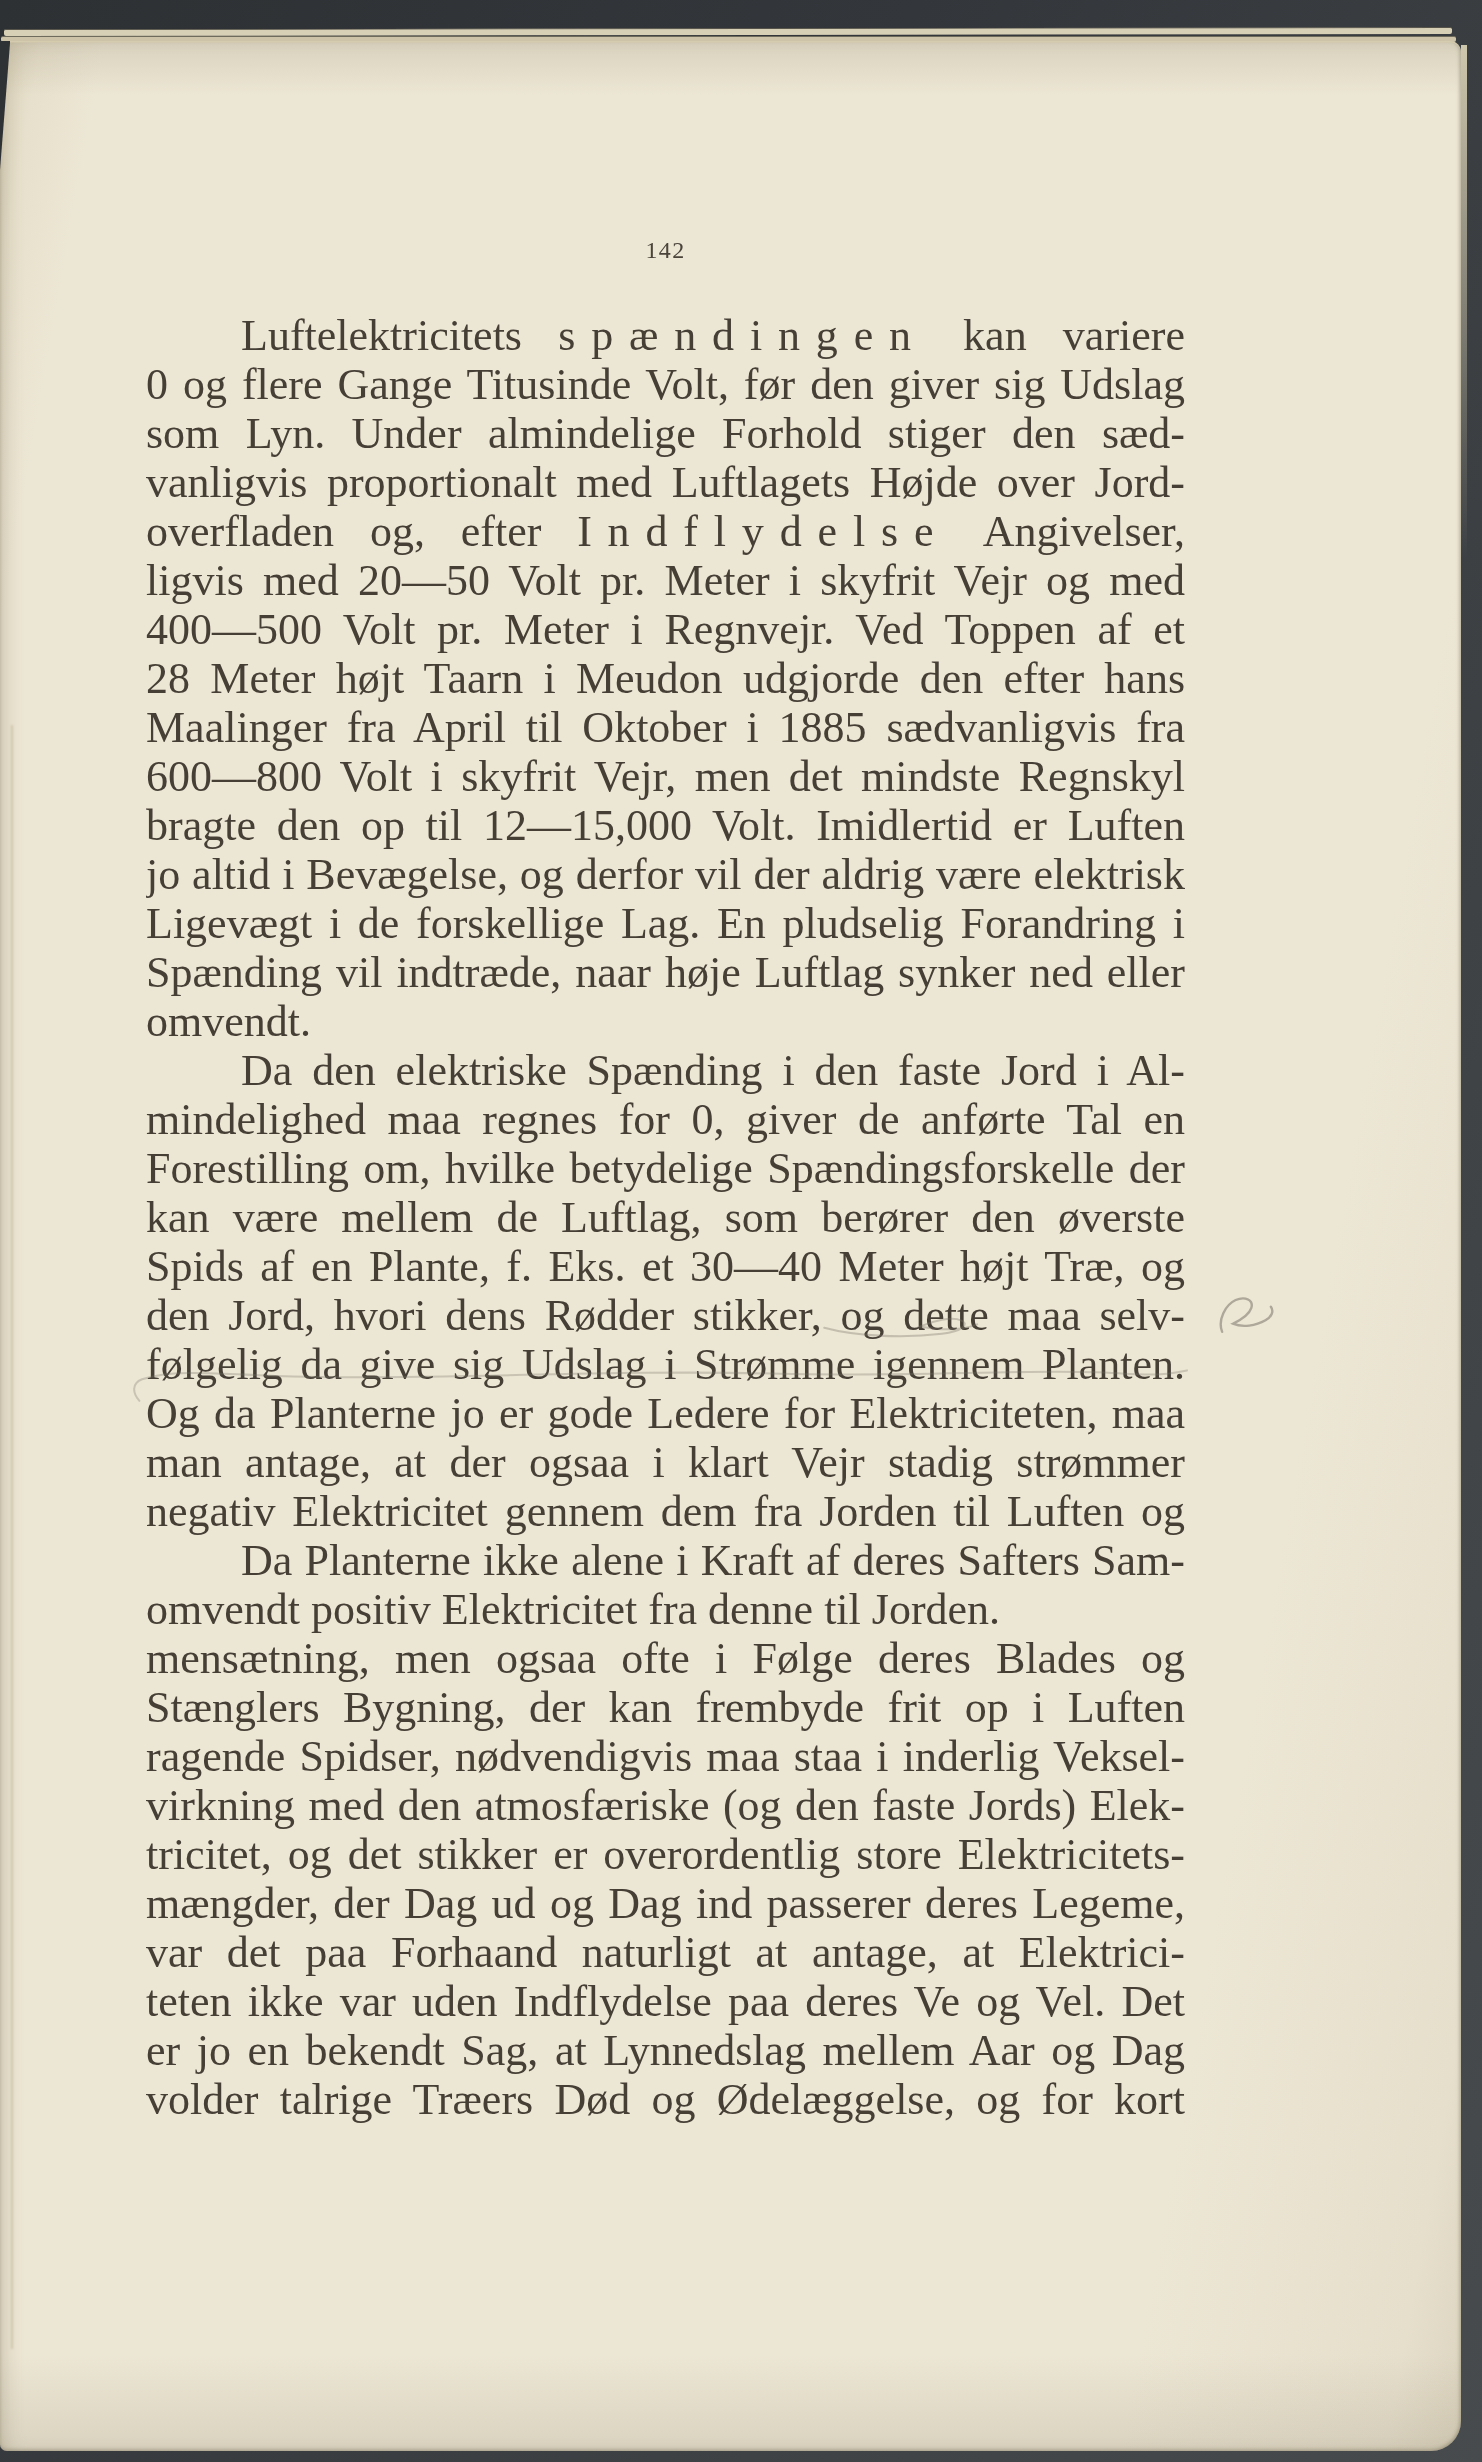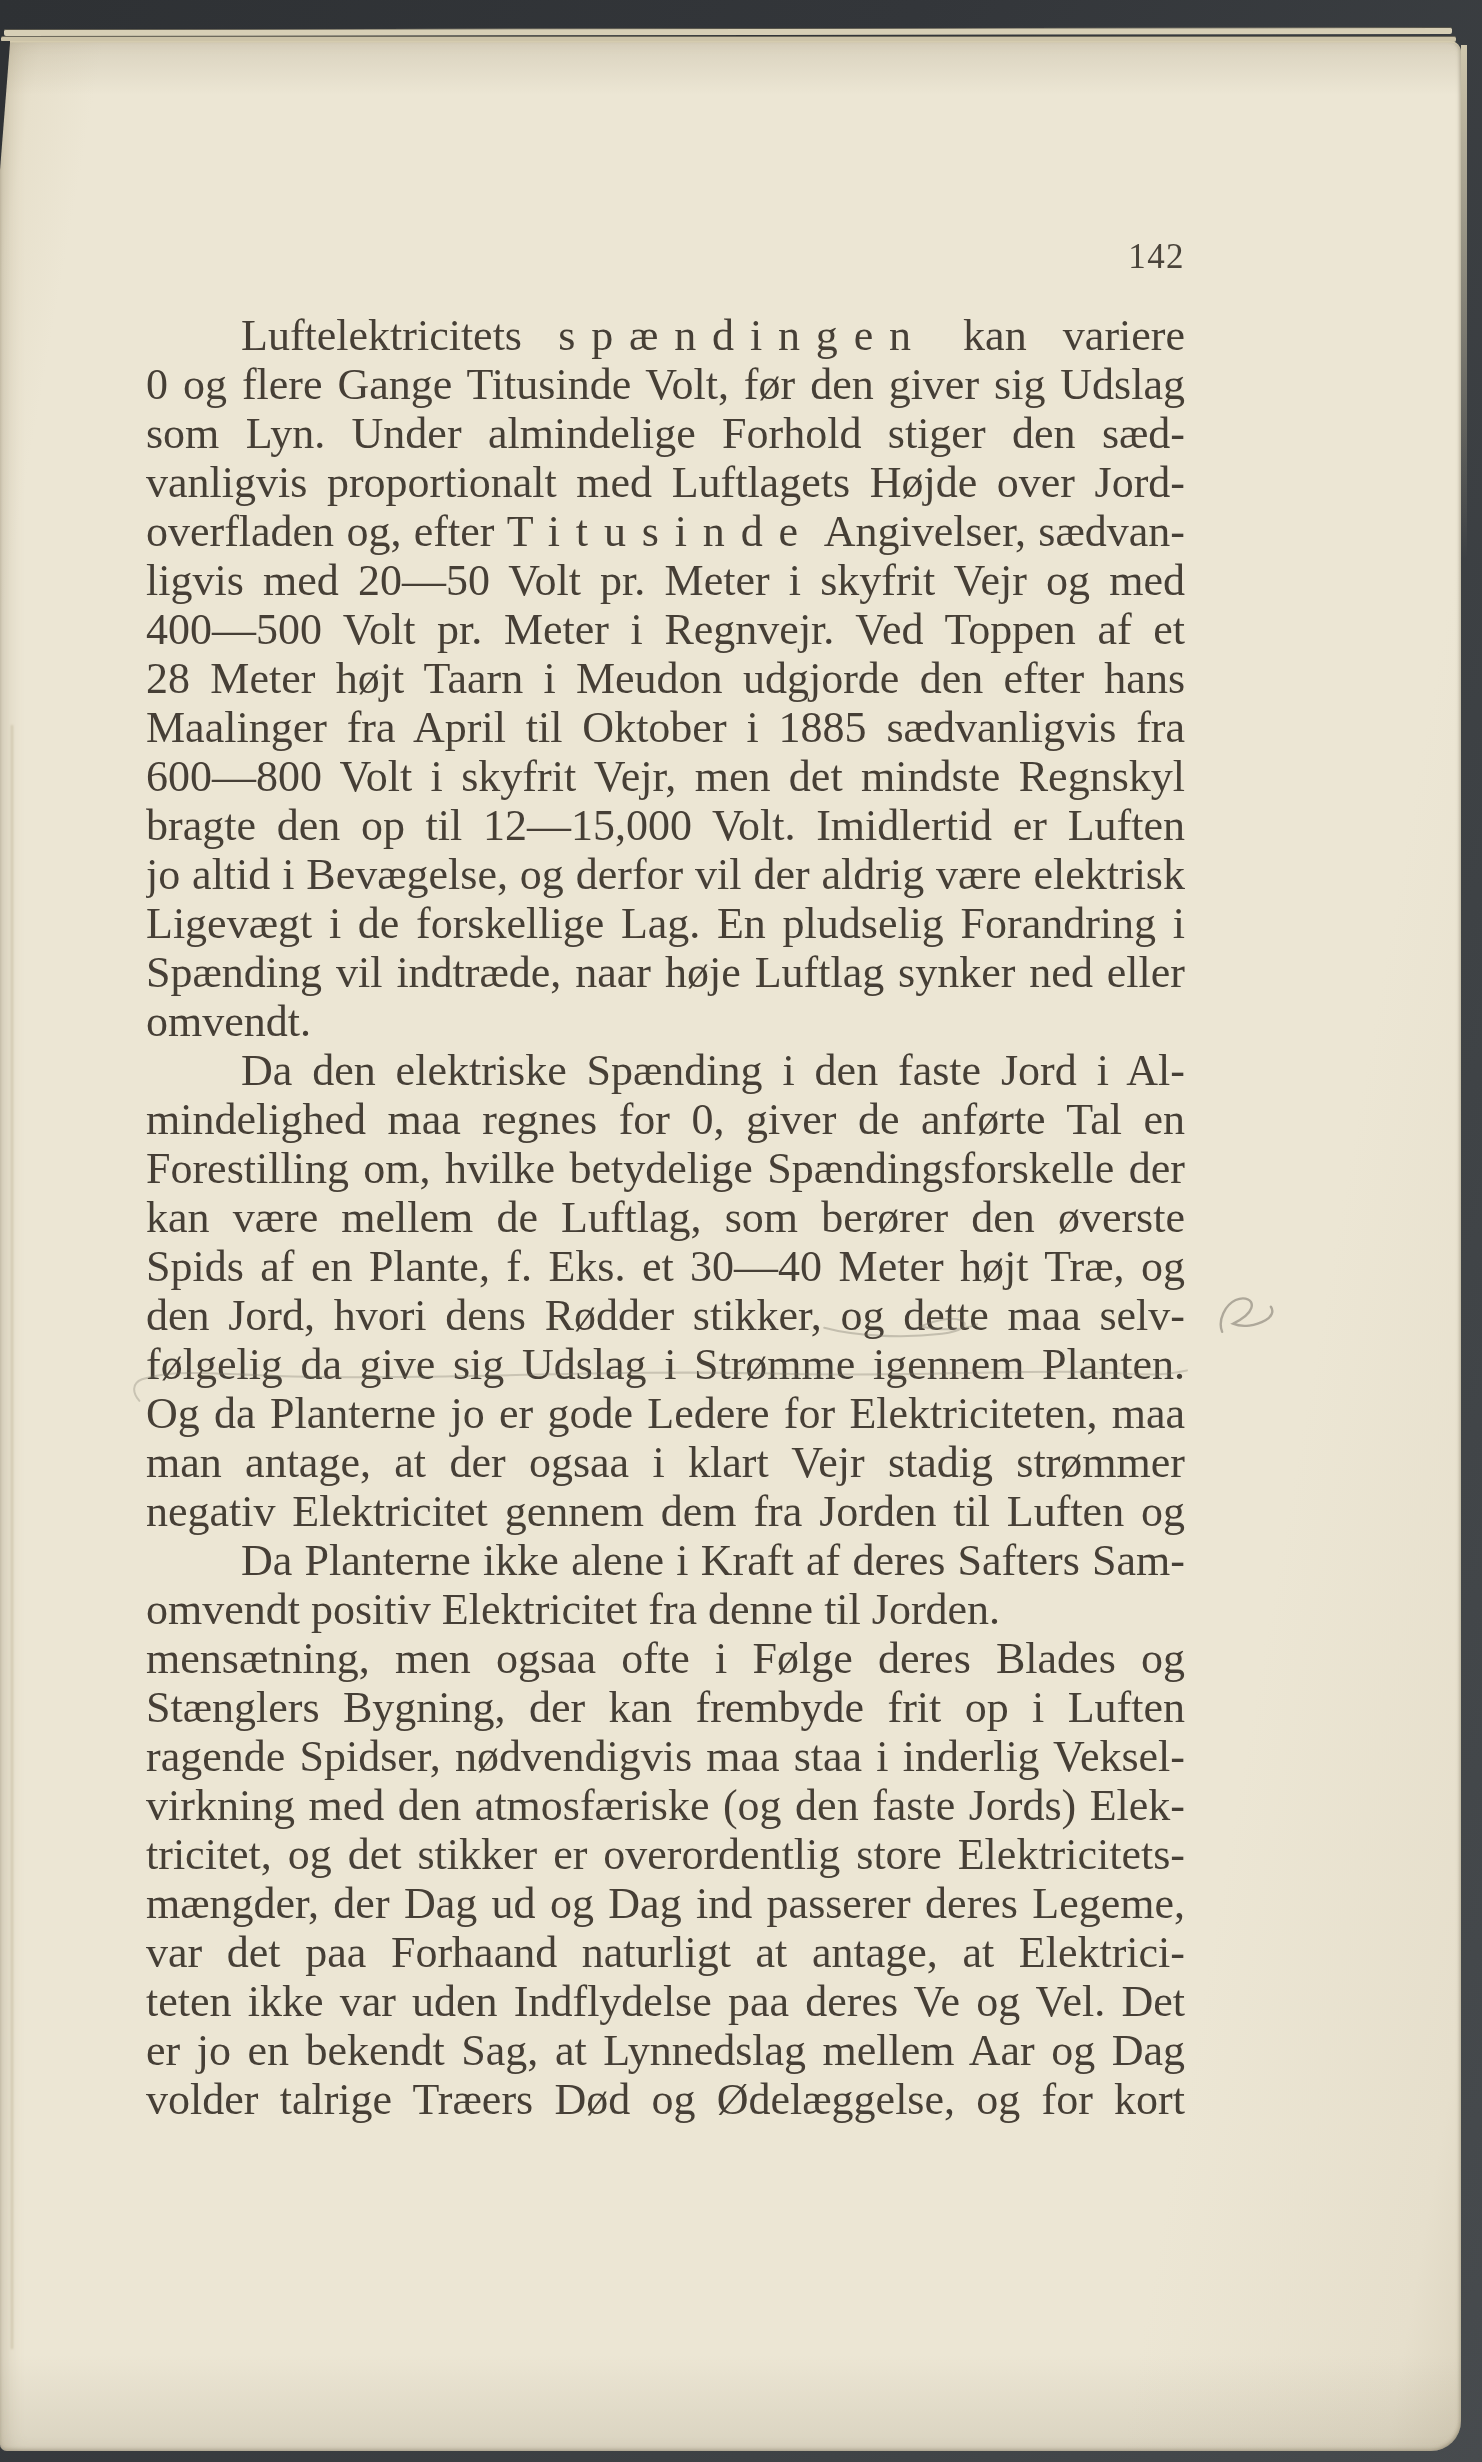--- a/index.html
+++ b/index.html
@@ -29,21 +29,21 @@
 
   
   .corner-notch{position:absolute;left:0;top:41px;width:10.2px;height:129px;background:#2f3235;
                 clip-path:polygon(0 0,100% 0,0 100%);}
 
   
   .gutter-crease{position:absolute;left:10.8px;top:684px;width:2.7px;height:1624px;
                  background:#b2a686;opacity:.45;filter:blur(0.9px);}
 
   .page-number{position:absolute;left:146px;top:196px;width:1039px;
-               text-align:right;font-size:35px;color:#4a443b;letter-spacing:1.4px;}
+               text-align:center;font-size:24px;color:#4a443b;letter-spacing:1.4px;}
 
   .text-block{position:absolute;left:146px;top:270px;width:1039px;
               font-size:44px;line-height:49px;color:#463f36;}
   .line{height:49px;overflow:hidden;text-align:justify;text-align-last:justify;}
   .line.endpara{text-align-last:left;}
   .line.indent{text-indent:95px;}
   .spaced{letter-spacing:.36em;}
 
   .pencil-layer{position:absolute;left:0;top:0;width:1482px;height:2462px;pointer-events:none;}
 </style>
@@ -59,21 +59,21 @@
   <div class="page">
     <div class="gutter-crease"></div>
 
     <div class="page-number">142</div>
 
     <div class="text-block">
         <div class="line indent"><span>Luftelektricitets </span><span class="spaced">spændingen</span><span> kan variere mellem</span></div>
         <div class="line"><span>0 og flere Gange Titusinde Volt, før den giver sig Udslag</span></div>
         <div class="line"><span>som Lyn. Under almindelige Forhold stiger den sæd-</span></div>
         <div class="line"><span>vanligvis proportionalt med Luftlagets Højde over Jord-</span></div>
-        <div class="line"><span>overfladen og, efter </span><span class="spaced">Titusinde</span><span> Angivelser, sædvan-</span></div>
+        <div class="line"><span>overfladen og, efter </span><span class="spaced">Indflydelse</span><span> Angivelser, sædvan-</span></div>
         <div class="line"><span>ligvis med 20—50 Volt pr. Meter i skyfrit Vejr og med</span></div>
         <div class="line"><span>400—500 Volt pr. Meter i Regnvejr. Ved Toppen af et</span></div>
         <div class="line"><span>28 Meter højt Taarn i Meudon udgjorde den efter hans</span></div>
         <div class="line"><span>Maalinger fra April til Oktober i 1885 sædvanligvis fra</span></div>
         <div class="line"><span>600—800 Volt i skyfrit Vejr, men det mindste Regnskyl</span></div>
         <div class="line"><span>bragte den op til 12—15,000 Volt. Imidlertid er Luften</span></div>
         <div class="line"><span>jo altid i Bevægelse, og derfor vil der aldrig være elektrisk</span></div>
         <div class="line"><span>Ligevægt i de forskellige Lag. En pludselig Forandring i</span></div>
         <div class="line"><span>Spænding vil indtræde, naar høje Luftlag synker ned eller</span></div>
         <div class="line endpara"><span>omvendt.</span></div>

